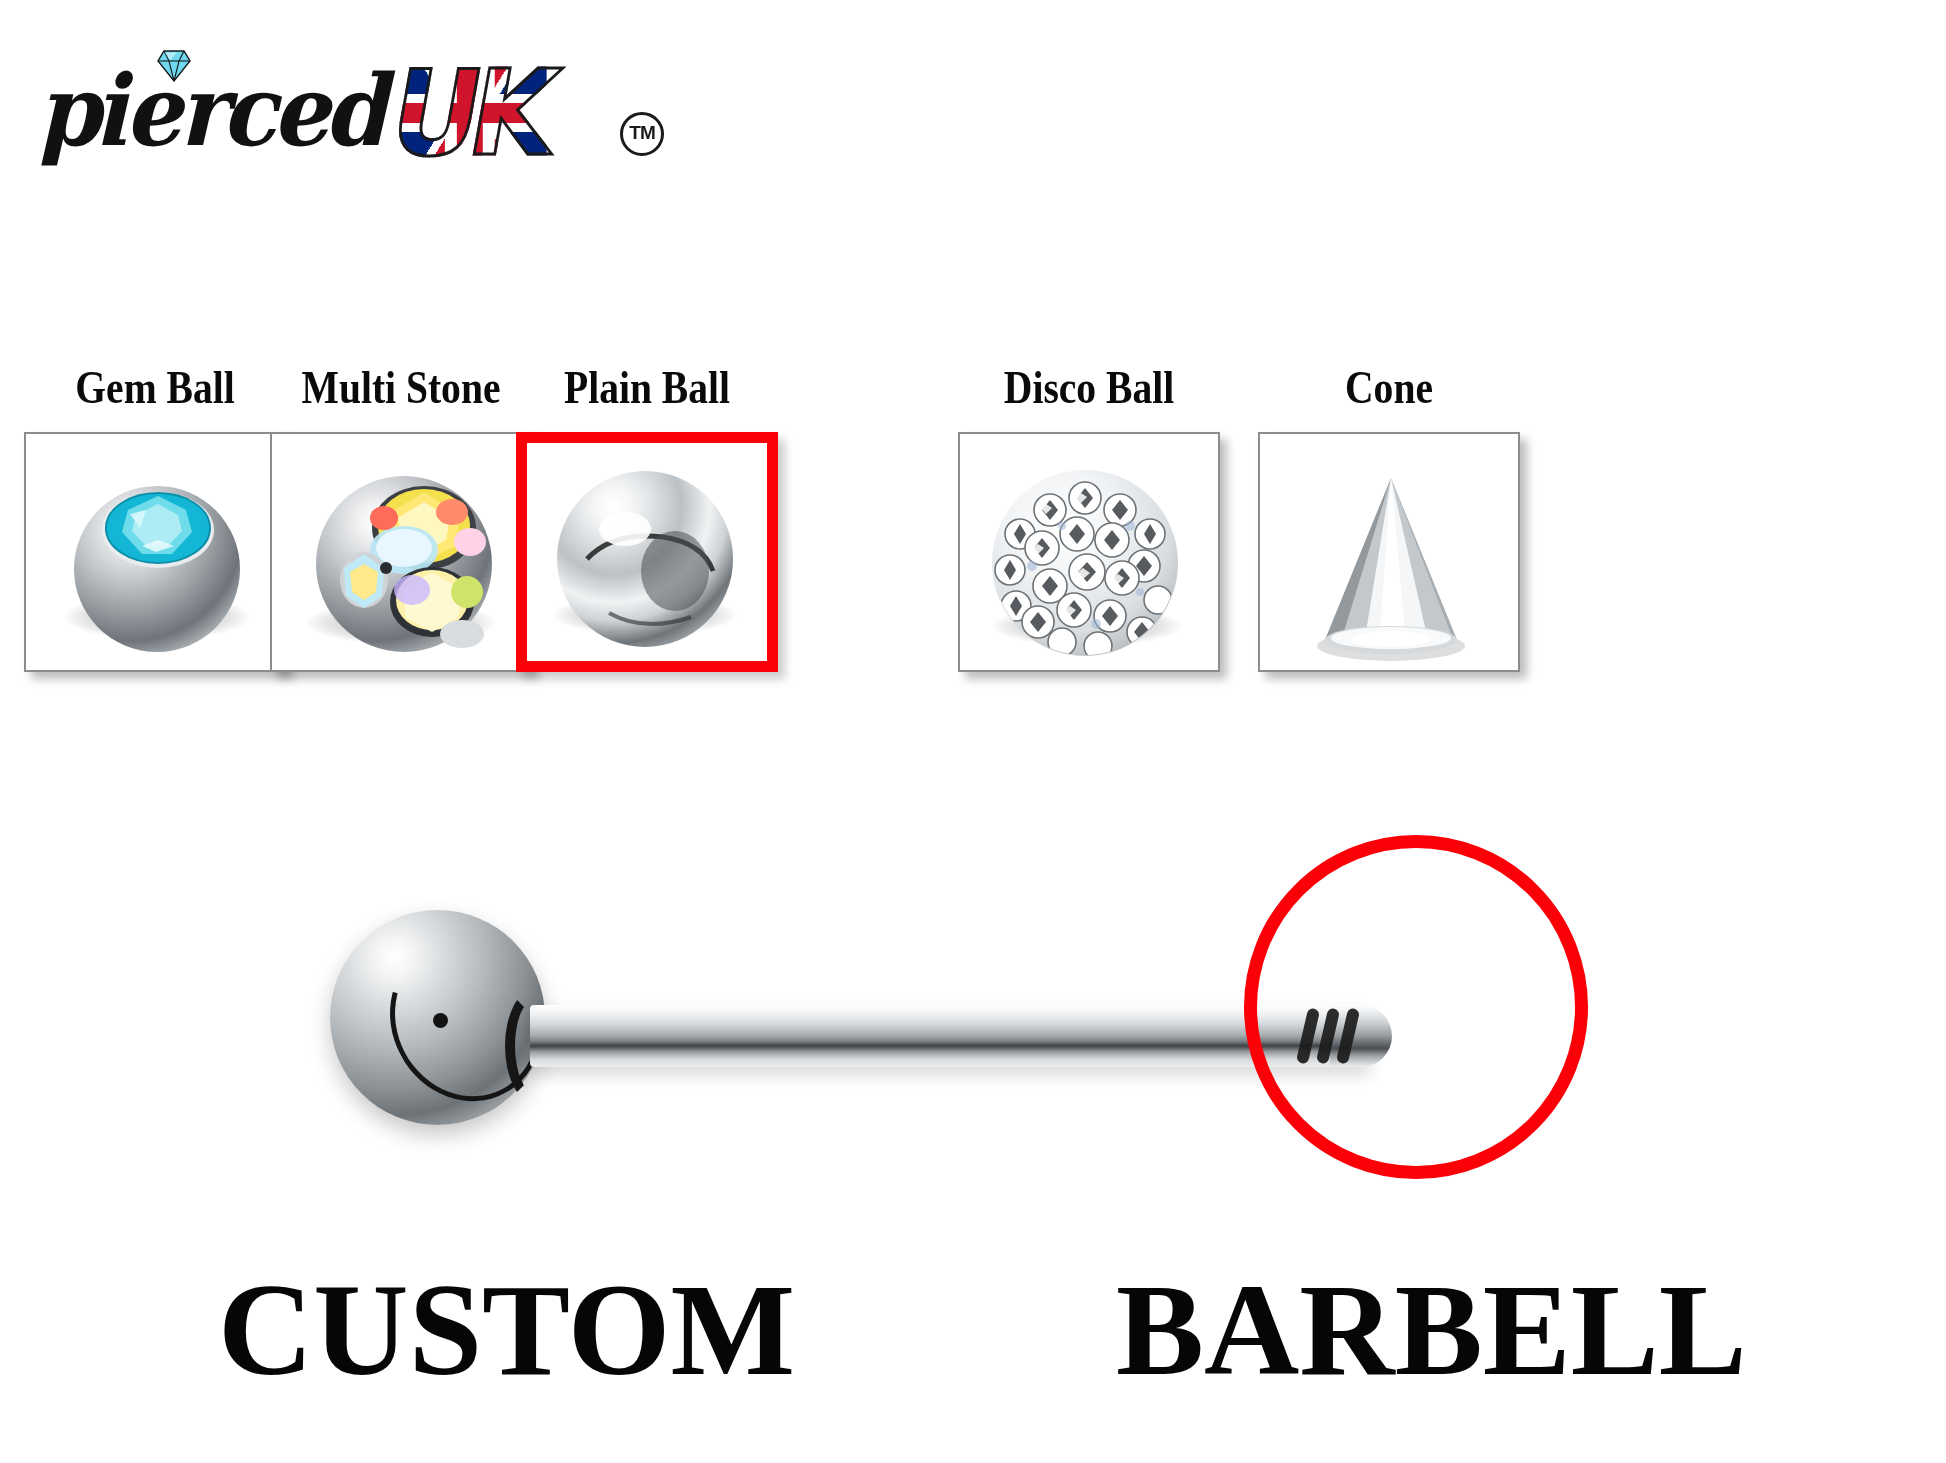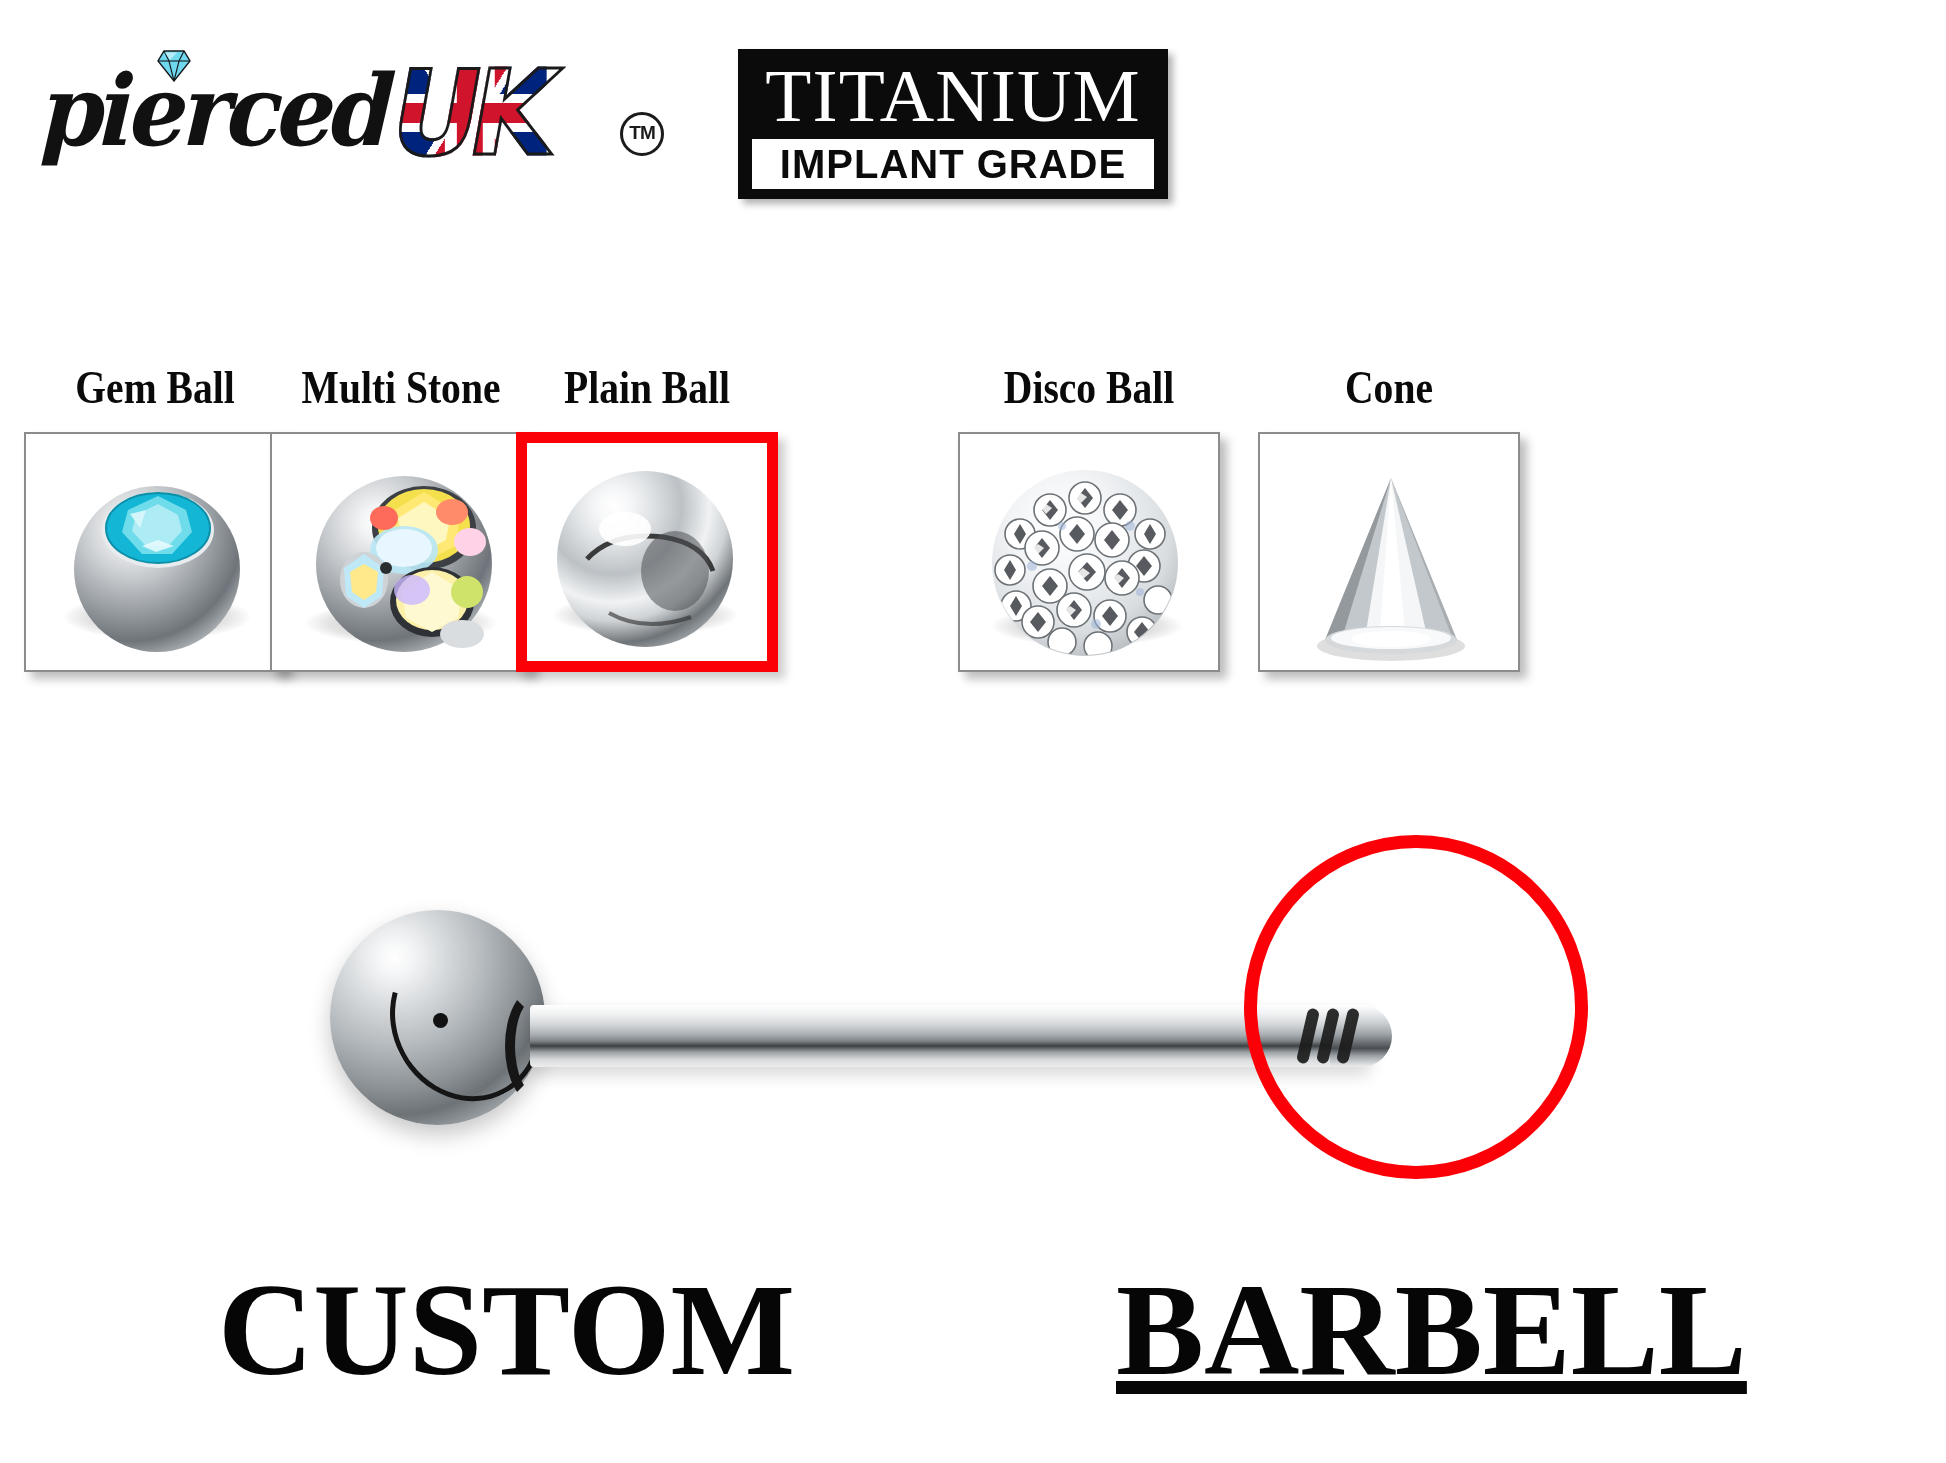--- a/index.html
+++ b/index.html
@@ -266,46 +266,40 @@
   .footer-word {
     position: absolute;
     font-family: "Liberation Serif", serif;
     font-weight: bold;
     font-size: 132px;
     line-height: 150px;
     color: #060606;
     white-space: nowrap;
   }
   #footer-custom { left: 218px; top: 0; }
-  #footer-barbell { left: 1116px; top: 0; text-decoration: underline; }
+  #footer-barbell { left: 1116px; top: 0; }
 </style>
 </head>
 <body>
 
 <div id="header">
 
   <div id="brand-logo">
     <svg id="brand-diamond" viewBox="0 0 34 32">
       <polygon points="7,1 27,1 33,11 17,31 1,11" fill="#6fd8ef" stroke="#15181a" stroke-width="1.4"></polygon>
       <polyline points="7,1 12,11 17,31" fill="none" stroke="#15181a" stroke-width="1.1"></polyline>
       <polyline points="27,1 22,11 17,31" fill="none" stroke="#15181a" stroke-width="1.1"></polyline>
       <line x1="1" y1="11" x2="33" y2="11" stroke="#15181a" stroke-width="1.1"></line>
       <polygon points="8,2.5 13,10 20,2.5" fill="#b7ecf8"></polygon>
     </svg>
     <div id="brand-pierced">pierced</div>
     <div id="brand-uk">UK</div>
     <div id="brand-tm">TM</div>
   </div>
 
-  <div id="titanium-badge">
-    <div id="titanium-word">TITANIUM</div>
-    <div id="implant-grade-strip">
-      <div id="implant-grade-word">IMPLANT GRADE</div>
-    </div>
-  </div>
 
 </div>
 
 <div id="options-row">
 
   <div class="option" style="left:24px">
     <div class="option-label">Gem Ball</div>
     <div class="option-box">
       <div class="thumb">
         <div class="ball-shadow" style="left:38px; top:160px; width:186px; height:46px;"></div>

